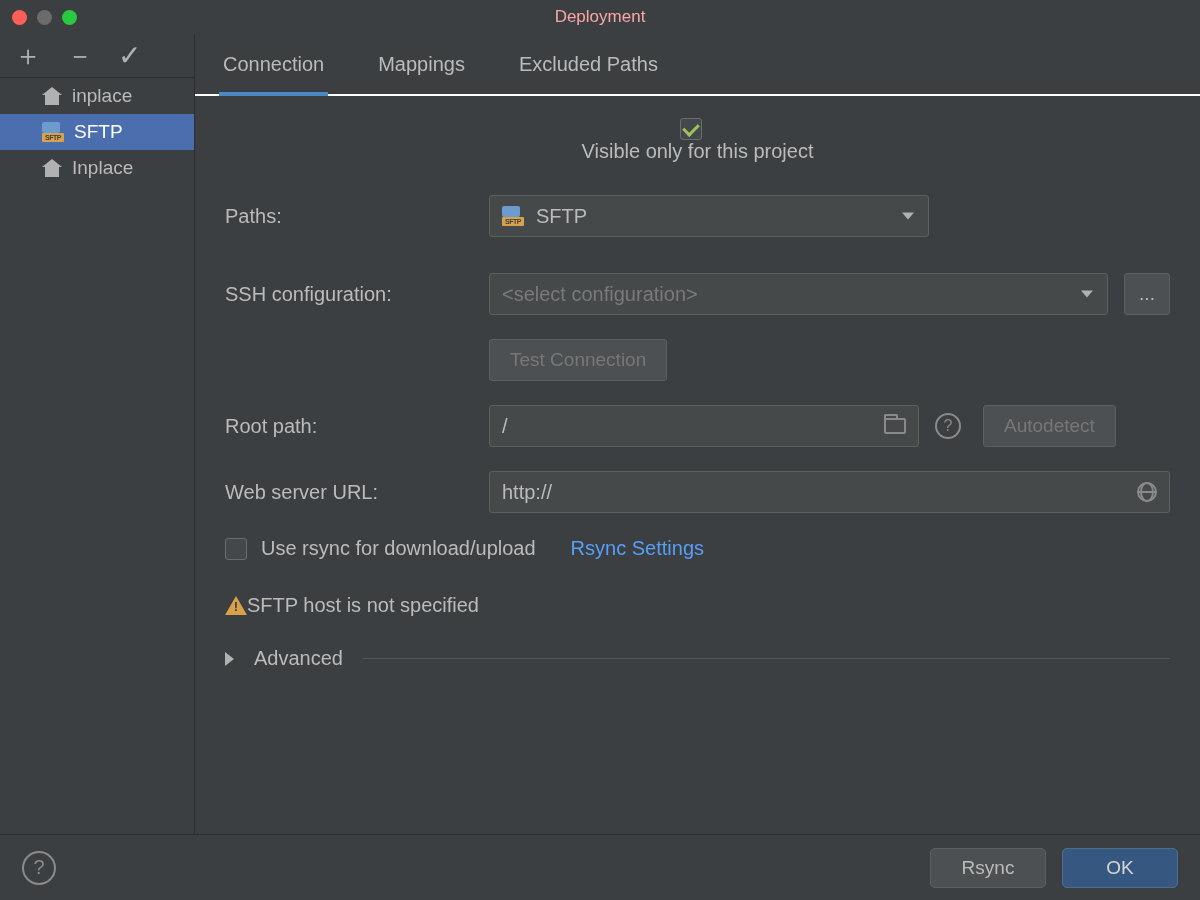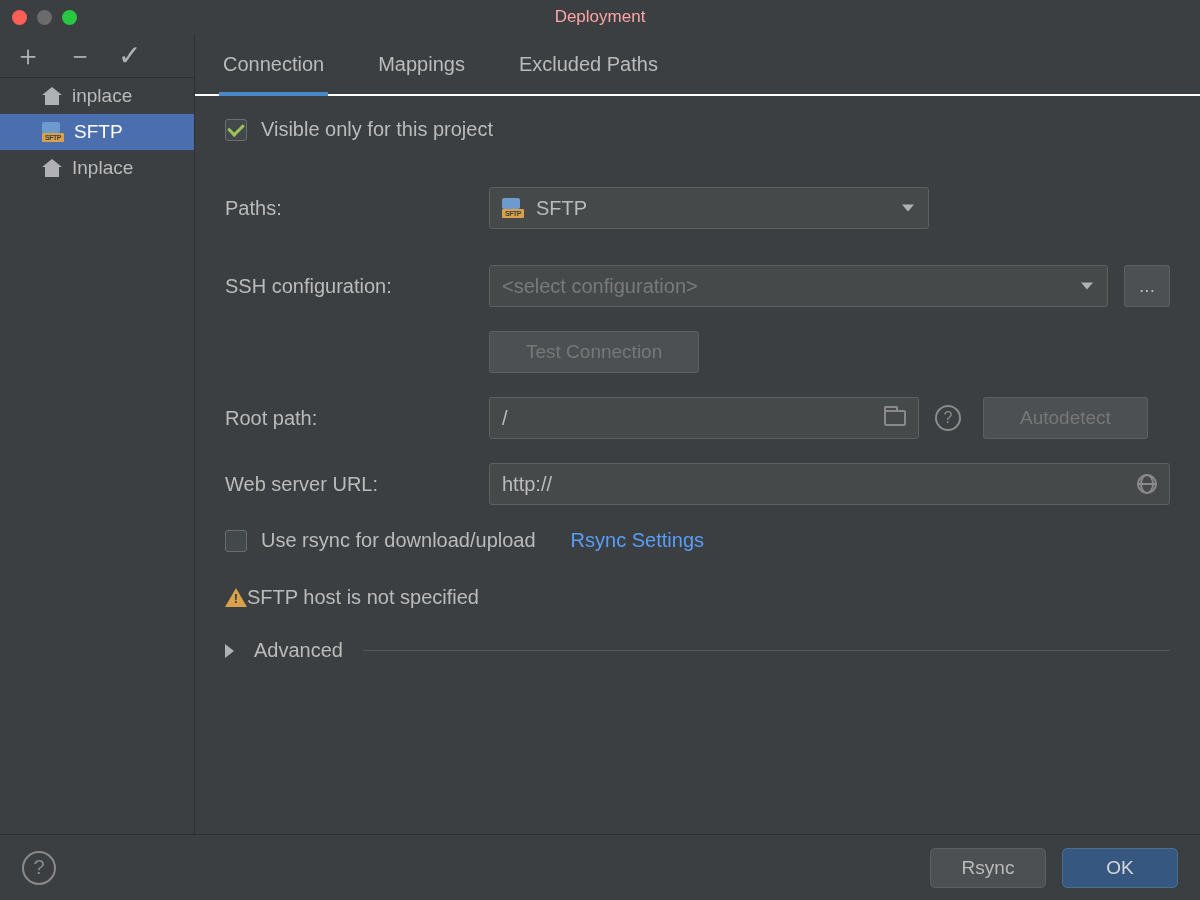--- a/index.html
+++ b/index.html
@@ -27,34 +27,34 @@
   .sftp-icon .srv{position:absolute;left:0;top:0;width:18px;height:11px;background:#6e9bcf;border-radius:2px;}
   .sftp-icon .tag{position:absolute;left:0;bottom:0;width:22px;height:9px;background:#d9a24a;border-radius:1px;font-size:7px;color:#3c3f41;display:flex;align-items:center;justify-content:center;font-weight:bold;letter-spacing:-0.5px;}
   
   .content{flex:1; display:flex; flex-direction:column;}
   .tabs{display:flex; gap:54px; padding:0 28px; height:62px; align-items:center; border-bottom:2px solid #ffffff;}
   .tab{color:#bbbbbb; font-size:20px; height:62px; display:flex; align-items:center; cursor:pointer; position:relative;}
   .tab.active{color:#bbbbbb;}
   .tab.active::after{content:"";position:absolute;left:-4px;right:-4px;bottom:-1px;height:4px;background:#4a88c7;}
   .panel{padding:22px 30px 12px 30px; flex:1;}
   .row{display:flex; align-items:center; margin-bottom:24px;}
-  .row.top{margin-bottom:46px;}
+  .row.top{margin-bottom:32px;flex-direction:column;}
   .label{width:264px; color:#bbbbbb; font-size:20px;}
   .controls{flex:1; display:flex; align-items:center; gap:16px;}
   
   .chk{width:22px;height:22px;border:1px solid #6c6c6c;border-radius:3px;background:#43494a;display:inline-flex;align-items:center;justify-content:center;margin-right:14px;cursor:pointer;flex:none;}
   .chk.checked::after{content:"";width:7px;height:12px;border:solid #a0c15a;border-width:0 3px 3px 0;transform:rotate(45deg) translate(-1px,-1px);}
   .chk-label{font-size:20px;color:#bbbbbb;}
   
   .combo,.txt{height:42px;border:1px solid #5e6060;border-radius:3px;background:#45494a;display:flex;align-items:center;padding:0 12px;color:#bbbbbb;font-size:20px;position:relative;cursor:pointer;}
   .combo .caret{position:absolute;right:14px;top:50%;transform:translateY(-50%);width:0;height:0;border-left:6px solid transparent;border-right:6px solid transparent;border-top:7px solid #afb1b3;}
   .combo .placeholder{color:#7a7a7a;}
   .txt{cursor:text;}
   .txt input{background:transparent;border:none;outline:none;color:#bbbbbb;font-size:20px;flex:1;font-family:inherit;}
-  .btn{height:42px;padding:0 36px;border:1px solid #5e6060;border-radius:3px;background:#4c5052;color:#bbbbbb;font-size:19px;display:inline-flex;align-items:center;cursor:pointer;}
+  .btn{height:42px;padding:0 20px;border:1px solid #5e6060;border-radius:3px;background:#4c5052;color:#bbbbbb;font-size:19px;display:inline-flex;align-items:center;cursor:pointer;}
   .btn.muted{color:#777;}
   .icon-btn{width:46px;height:42px;border:1px solid #5e6060;border-radius:3px;background:#4c5052;display:inline-flex;align-items:center;justify-content:center;color:#bbbbbb;font-size:19px;cursor:pointer;}
   .help-circle{width:26px;height:26px;border:2px solid #8a8a8a;border-radius:50%;display:inline-flex;align-items:center;justify-content:center;color:#8a8a8a;font-size:16px;cursor:pointer;flex:none;}
   .folder-icon{width:22px;height:16px;border:2px solid #8a8a8a;border-radius:2px;position:relative;margin-left:auto;}
   .folder-icon::before{content:"";position:absolute;left:-2px;top:-6px;width:10px;height:4px;border:2px solid #8a8a8a;border-bottom:none;border-radius:2px 2px 0 0;}
   .globe-icon{width:20px;height:20px;border:2px solid #8a8a8a;border-radius:50%;position:relative;margin-left:auto;}
   .globe-icon::before{content:"";position:absolute;left:50%;top:-2px;bottom:-2px;width:10px;border:2px solid #8a8a8a;border-radius:50%;transform:translateX(-50%);}
   .globe-icon::after{content:"";position:absolute;left:-2px;right:-2px;top:50%;height:2px;background:#8a8a8a;transform:translateY(-50%);}
   .link{color:#589df6;font-size:20px;cursor:pointer;margin-left:35px;}
   .warn-row{display:flex;align-items:center;margin:34px 0 30px 0;}

